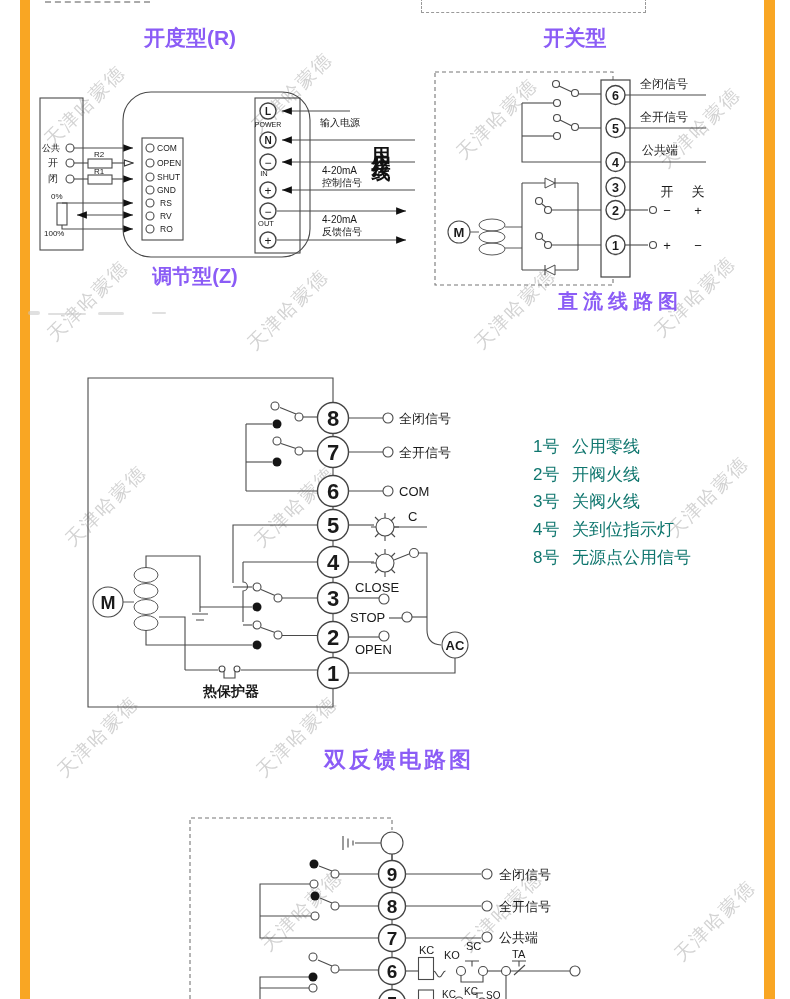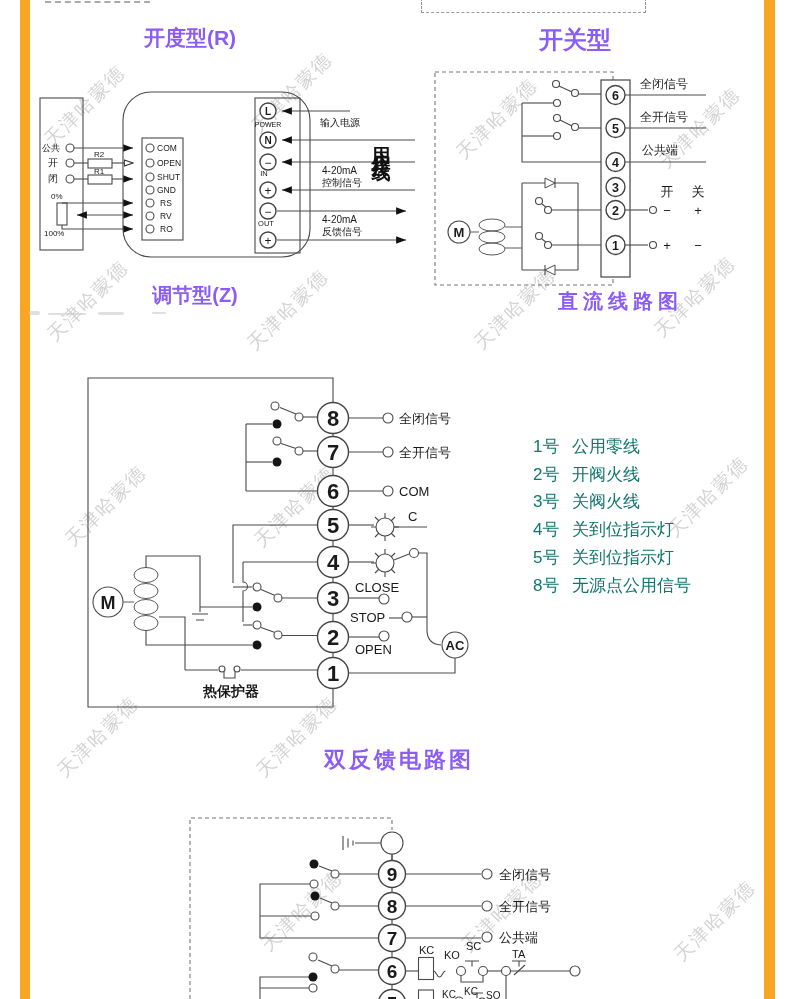--- a/index.html
+++ b/index.html
@@ -49,22 +49,22 @@
   <div class="wm" style="left:46px;top:493px;">天津哈蒙德</div>
   <div class="wm" style="left:235px;top:494px;">天津哈蒙德</div>
   <div class="wm" style="left:648px;top:484px;">天津哈蒙德</div>
   <div class="wm" style="left:38px;top:724px;">天津哈蒙德</div>
   <div class="wm" style="left:237px;top:724px;">天津哈蒙德</div>
   <div class="wm" style="left:242px;top:898px;">天津哈蒙德</div>
   <div class="wm" style="left:442px;top:899px;">天津哈蒙德</div>
   <div class="wm" style="left:655px;top:908px;">天津哈蒙德</div>
 
   <div class="title" style="left:90px;top:24px;width:200px;font-size:21px;">开度型(R)</div>
-  <div class="title" style="left:475px;top:24px;width:200px;font-size:24px;">开关型</div>
-  <div class="title" style="left:95px;top:282px;width:200px;font-size:20px;">调节型(Z)</div>
+  <div class="title" style="left:475px;top:24px;width:200px;font-size:21px;">开关型</div>
+  <div class="title" style="left:95px;top:263px;width:200px;font-size:20px;">调节型(Z)</div>
   <div class="title" style="left:293px;top:745px;width:212px;font-size:22px;letter-spacing:3px;">双反馈电路图</div>
   <div class="title" style="left:518px;top:288px;width:205px;font-size:20px;letter-spacing:5px;">直流线路图</div>
 
   <div class="smudge" style="left:28px;top:311px;width:12px;height:4px;"></div>
   <div class="smudge" style="left:48px;top:313px;width:38px;height:2px;"></div>
   <div class="smudge" style="left:98px;top:312px;width:26px;height:3px;"></div>
   <div class="smudge" style="left:152px;top:312px;width:14px;height:2px;"></div>
 
   <svg style="left:30px;top:85px;" width="430" height="180" viewBox="30 85 430 180">
     <defs>
@@ -357,24 +357,20 @@
       </div>
     <div class="lrow">
         <span class="num">3号</span>
         <span class="desc">关阀火线</span>
       </div>
     <div class="lrow">
         <span class="num">4号</span>
         <span class="desc">关到位指示灯</span>
       </div>
     <div class="lrow">
-        <span class="num">5号</span>
-        <span class="desc">关到位指示灯</span>
-      </div>
-    <div class="lrow">
         <span class="num">8号</span>
         <span class="desc">无源点公用信号</span>
       </div>
   </div>
 
   <svg style="left:185px;top:795px;" width="475" height="204" viewBox="185 795 475 204">
     <path class="dash" d="M190,999 V818 H392 V830"></path>
     <g>
       <path class="d" d="M343,836 V850 M348,838.5 V847.5 M353,840.5 V845.5 M355,843 H381"></path>
       <circle class="oc" cx="392" cy="843" r="11" stroke-width="1.3"></circle>

